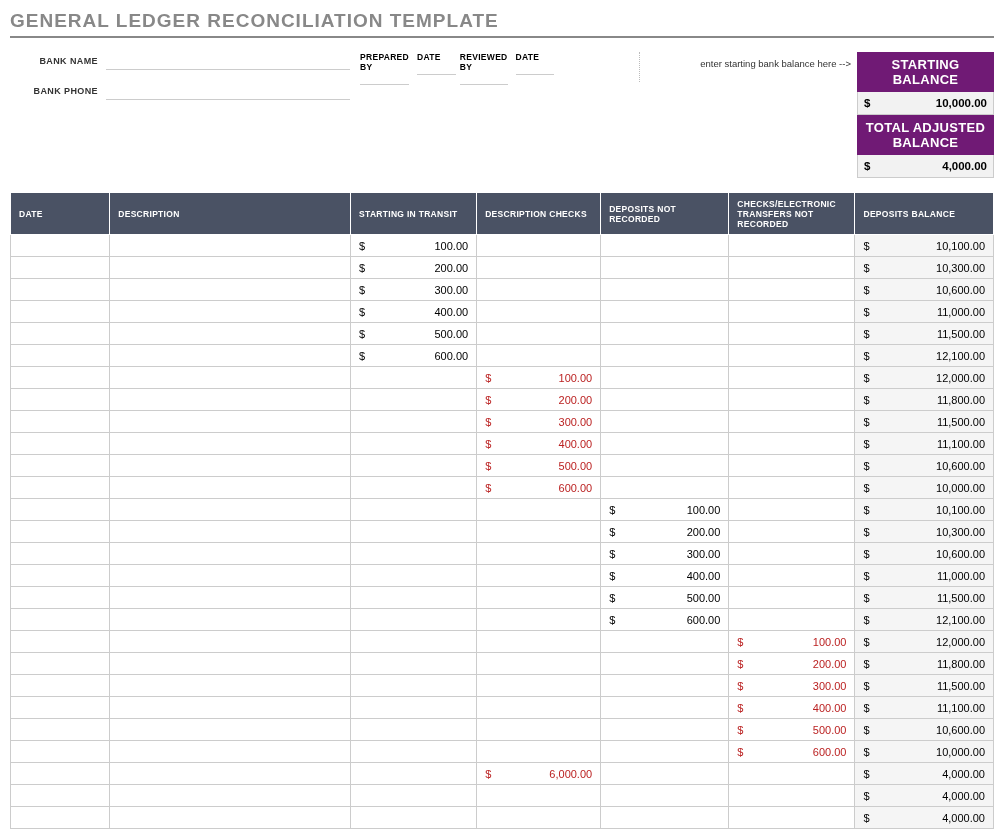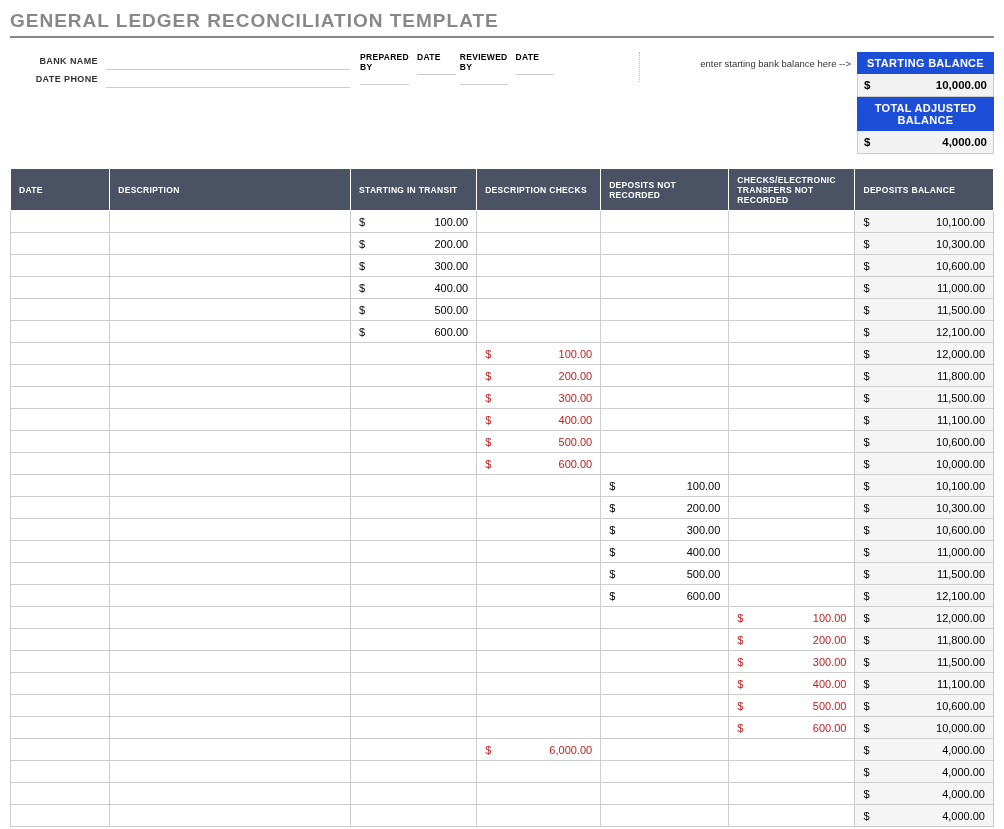--- a/index.html
+++ b/index.html
@@ -23,21 +23,21 @@
 .meta-row {
   display: flex;
   align-items: flex-start;
   gap: 0;
   margin-bottom: 14px;
 }
 .meta-left {
   width: 350px;
   display: flex;
   flex-direction: column;
-  gap: 0;
+  gap: 12px;
   padding-right: 10px;
 }
 .meta-mid {
   width: 280px;
   display: flex;
   flex-direction: row;
   gap: 2px;
   border-right: 1px dotted #bbb;
   padding-right: 10px;
 }
@@ -83,25 +83,25 @@
 }
 .hint {
   font-family: 'Century Gothic', Arial, sans-serif;
   font-size: 9.5px;
   color: #333;
   text-align: right;
   padding: 6px 6px 0 0;
 }
 .balance-box { width: 137px; }
 .balance-head {
-  background: #1d4ed8;
+  background: #701a75;
   color: #fff;
   font-family: 'Century Gothic', Arial, sans-serif;
   font-weight: 700;
-  font-size: 11px;
+  font-size: 13px;
   text-align: center;
   padding: 5px 3px;
   letter-spacing: 0.3px;
 }
 .balance-val {
   background: #f2f2f2;
   border: 1px solid #ccc;
   border-top: 0;
   padding: 5px 6px;
   display: flex;
@@ -154,21 +154,21 @@
 
 <div class="title">GENERAL LEDGER RECONCILIATION TEMPLATE</div>
 
 <div class="meta-row">
   <div class="meta-left">
     <div class="meta-item">
       <div class="meta-label">BANK NAME</div>
       <div class="meta-input"></div>
     </div>
     <div class="meta-item">
-      <div class="meta-label">DATE PHONE</div>
+      <div class="meta-label">BANK PHONE</div>
       <div class="meta-input"></div>
     </div>
   </div>
   <div class="meta-mid">
     <div class="meta-pair">
       <div class="col">
           <div class="lbl">PREPARED BY</div>
         </div>
       <div class="col">
           <div class="lbl">DATE</div>

